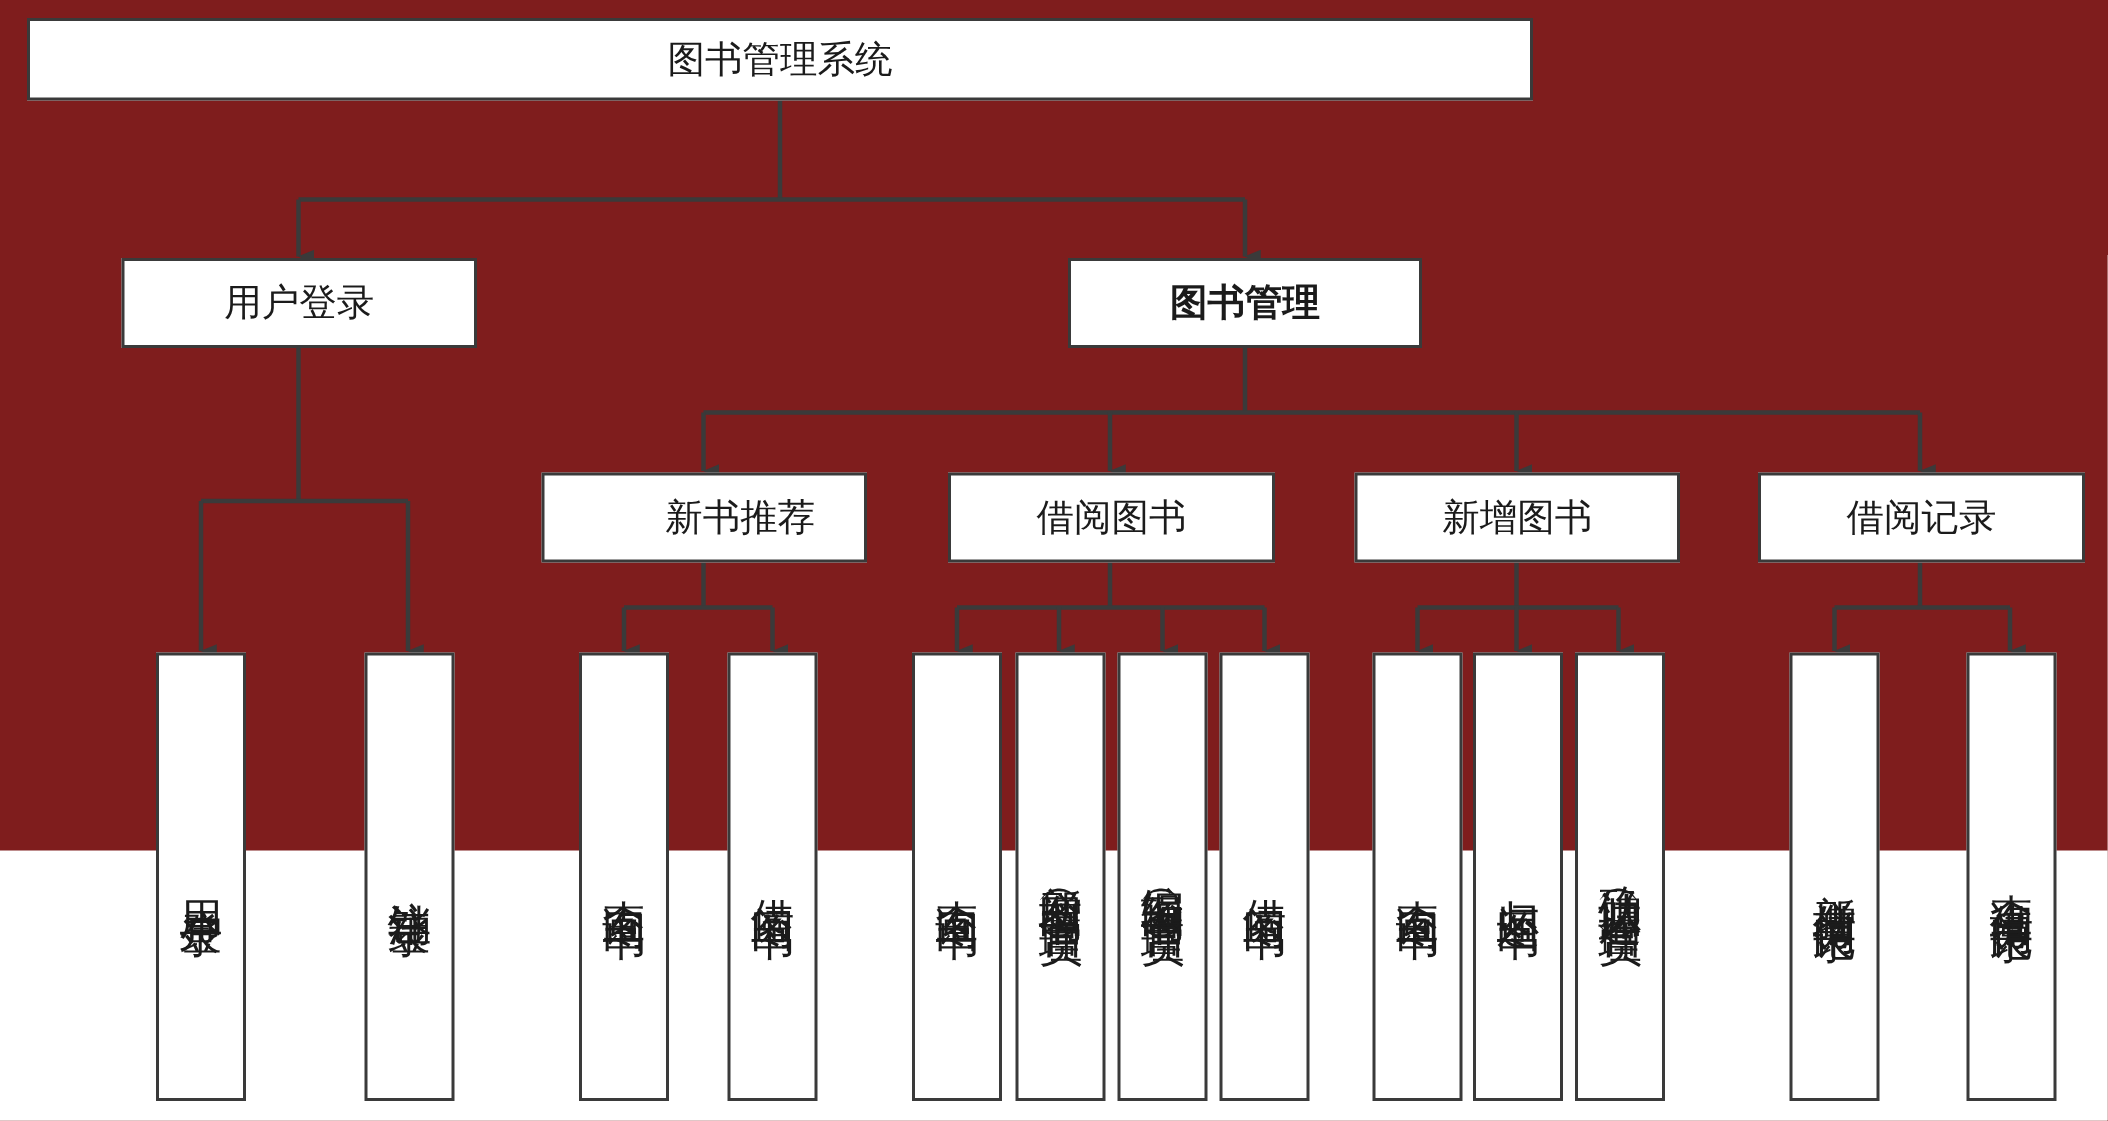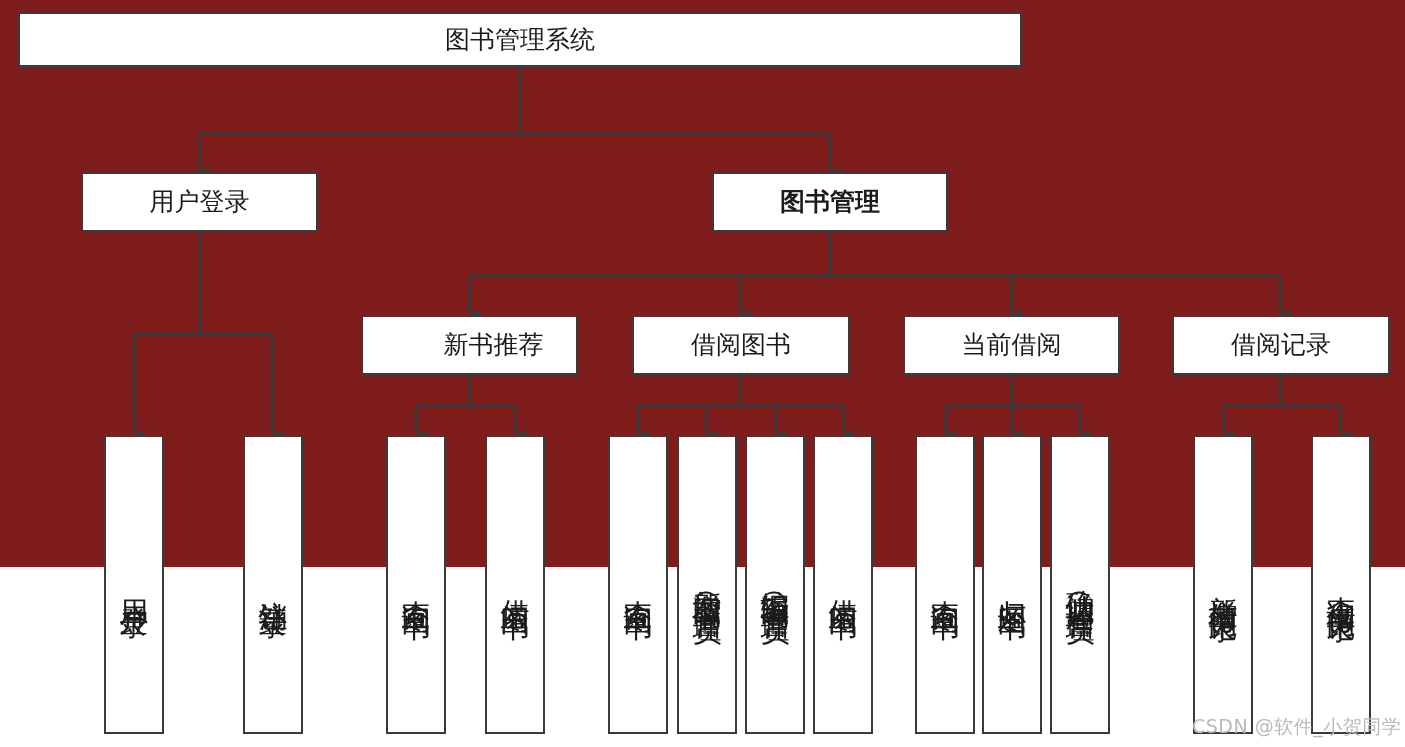--- a/index.html
+++ b/index.html
@@ -124,21 +124,21 @@
       <div class="node horizontal" style="left: 712px; top: 172px; width: 236px; height: 60px; font-weight: bold;">
         <span class="label">图书管理</span>
       </div>
       <div class="node horizontal" style="left: 361px; top: 315px; width: 217px; height: 60px; padding-left: 48px;">
         <span class="label">新书推荐</span>
       </div>
       <div class="node horizontal" style="left: 632px; top: 315px; width: 218px; height: 60px;">
         <span class="label">借阅图书</span>
       </div>
       <div class="node horizontal" style="left: 903px; top: 315px; width: 217px; height: 60px;">
-        <span class="label">当前借阅</span>
+        <span class="label">新增图书</span>
       </div>
       <div class="node horizontal" style="left: 1172px; top: 315px; width: 218px; height: 60px;">
         <span class="label">借阅记录</span>
       </div>
       <div class="node vertical" style="left: 104px; top: 435px; width: 60px; height: 299px;">
         <span class="label">用户登录</span>
       </div>
       <div class="node vertical" style="left: 243px; top: 435px; width: 60px; height: 299px;">
         <span class="label">注销登录</span>
       </div>
@@ -170,15 +170,14 @@
         <span class="label">确认归还（管理员）</span>
       </div>
       <div class="node vertical" style="left: 1193px; top: 435px; width: 60px; height: 299px;">
         <span class="label">新增借阅记录</span>
       </div>
       <div class="node vertical" style="left: 1311px; top: 435px; width: 60px; height: 299px;">
         <span class="label">查询借阅记录</span>
       </div>
     </div>
 
-  <div class="watermark" style="left: 1192px; top: 714px;">CSDN @软件_小贺同学</div>
 
 </div>
 
 </body></html>

